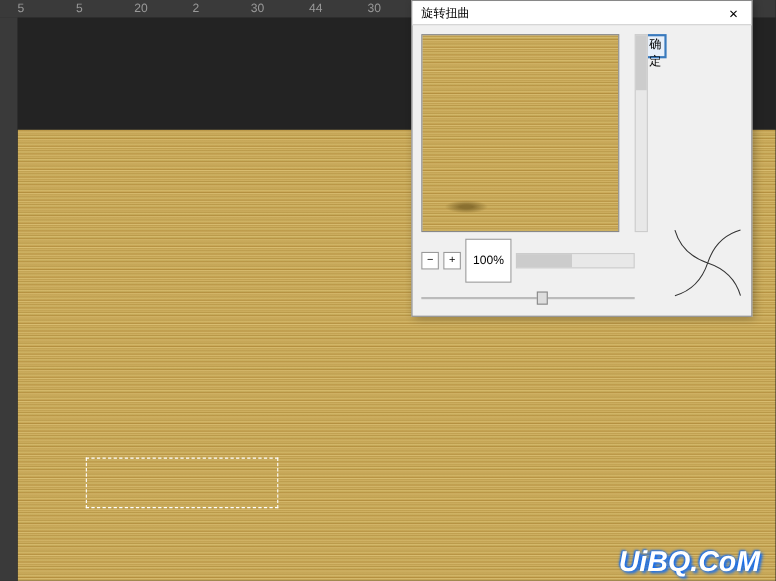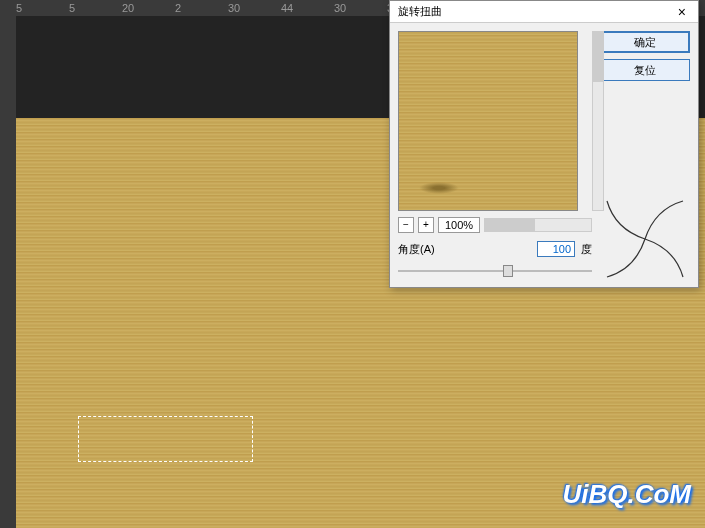--- a/index.html
+++ b/index.html
@@ -3,45 +3,45 @@
 <meta charset="utf-8">
 <style>
 *{margin:0;padding:0;box-sizing:border-box;font-family:Arial,sans-serif;font-size:11px}
 body{width:705px;height:528px;background:#2e2e2e;position:relative;overflow:hidden}
 .ruler-h{position:absolute;top:0;left:0;right:0;height:16px;background:#3a3a3a;display:flex;align-items:center;padding-left:16px;color:#999;font-size:9px}
 .ruler-h span{display:inline-block;width:53px;text-align:left}
 .ruler-v{position:absolute;left:0;top:16px;bottom:0;width:16px;background:#3a3a3a}
 .canvas-area{position:absolute;top:16px;left:16px;right:0;bottom:0;background:#232323;overflow:hidden}
 .wood-texture{position:absolute;top:102px;left:0;width:720px;height:420px;background:repeating-linear-gradient(0deg,#c4a858 0,#d4b86a 1px,#b89848 2px,#cfb062 3px,#c0a050 4px,#d8bc70 5px,#b49040 6px,#ccac5c 7px)}
 .selection{position:absolute;top:400px;left:62px;width:175px;height:46px;border:1px dashed #fff;background:transparent}
-.dialog{position:absolute;top:0;left:389px;width:310px;background:#f0f0f0;border:1px solid #888;box-shadow:2px 2px 8px rgba(0,0,0,.3)}
+.dialog{position:absolute;top:0;left:374px;width:310px;background:#f0f0f0;border:1px solid #888;box-shadow:2px 2px 8px rgba(0,0,0,.3)}
 .dialog-title{height:22px;background:#fff;border-bottom:1px solid #ccc;padding:4px 8px;display:flex;justify-content:space-between;align-items:center;font-size:11px}
 .dialog-close{cursor:pointer;font-size:14px;padding:0 4px}
 .dialog-body{padding:8px;display:flex;gap:8px}
 .preview-col{flex:1}
 .preview-box{width:180px;height:180px;border:1px solid #888;background:repeating-linear-gradient(0deg,#c4a858 0,#d4b86a 1px,#b89848 2px,#cfb062 3px,#c0a050 4px,#d8bc70 5px,#b49040 6px,#ccac5c 7px);position:relative}
 .preview-box::after{content:"";position:absolute;left:20px;top:150px;width:40px;height:12px;background:radial-gradient(ellipse,#8a7030 20%,transparent 70%)}
 .preview-scroll-v{position:absolute;right:-12px;top:0;bottom:0;width:12px;background:#e8e8e8;border:1px solid #ccc}
 .preview-scroll-v::before{content:"";position:absolute;top:0;left:0;right:0;height:50px;background:#ccc}
 .zoom-row{display:flex;align-items:center;gap:4px;margin-top:6px}
 .zoom-btn{width:16px;height:16px;border:1px solid #999;background:#fff;font-size:10px;line-height:1;cursor:pointer}
-.zoom-val{border:1px solid #999;background:#fff;padding:1px 6px;min-width:40px;text-align:center}
+.zoom-val{border:1px solid #999;background:#fff;padding:13px 6px;min-width:40px;text-align:center}
 .zoom-scroll{flex:1;height:14px;background:#e8e8e8;border:1px solid #ccc;position:relative}
 .zoom-scroll::before{content:"";position:absolute;left:0;top:0;bottom:0;width:50px;background:#ccc}
 .angle-row{margin-top:8px;display:flex;align-items:center;gap:6px}
 .angle-input{width:38px;border:1px solid #3a7abd;background:#fff;color:#06c;text-align:right;padding:1px 3px}
 .angle-slider{margin-top:6px;height:16px;position:relative}
 .angle-track{position:absolute;top:7px;left:0;right:0;height:2px;background:#bbb}
 .angle-thumb{position:absolute;top:2px;left:54%;width:10px;height:12px;background:#ddd;border:1px solid #888;cursor:pointer}
-.btn-col{width:90px;display:flex;flex-direction:column;gap:6px}
+.btn-col{width:90px;display:flex;flex-direction:row;gap:6px}
 .btn{height:22px;border:1px solid #3a7abd;background:#e8f0fa;cursor:pointer;font-size:11px}
 .btn.primary{border:2px solid #3a7abd}
 .swirl-icon{margin-top:auto;width:80px;height:80px;align-self:center;position:relative}
 .swirl-icon svg{width:100%;height:100%}
-.watermark{position:absolute;right:14px;bottom:18px;font-size:26px;font-weight:bold;font-style:italic;color:#fff;text-shadow:2px 2px 3px #06f,-1px -1px 2px #06f}
+.watermark{position:absolute;right:14px;bottom:2px;font-size:26px;font-weight:bold;font-style:italic;color:#fff;text-shadow:2px 2px 3px #06f,-1px -1px 2px #06f}
 </style>
 </head>
 <body>
 
 <div class="ruler-h">
   <span>5</span>
     <span>5</span>
     <span>20</span>
     <span>2</span>
     <span>30</span>
@@ -70,34 +70,27 @@
       <div style="position:relative">
         <div class="preview-box"></div>
         <div class="preview-scroll-v"></div>
       </div>
       <div class="zoom-row">
         <button class="zoom-btn">−</button>
         <button class="zoom-btn">+</button>
         <span class="zoom-val">100%</span>
         <div class="zoom-scroll"></div>
       </div>
-      <div class="angle-row">
-        <span>角度(A)</span>
-        <span style="flex:1"></span>
-        <input class="angle-input" value="100" style="">
-        <span>度</span>
-      </div>
       <div class="angle-slider">
         <div class="angle-track"></div>
         <div class="angle-thumb"></div>
       </div>
     </div>
     <div class="btn-col">
       <button class="btn primary">确定</button>
-      <button class="btn">复位</button>
       <div class="swirl-icon">
         <svg viewBox="0 0 80 80">
             <g fill="none" stroke="#333" stroke-width="1.2">
           <path d="M40 40 Q50 10 78 2"></path>
               <path d="M40 40 Q70 50 78 78"></path>
           <path d="M40 40 Q30 70 2 78"></path>
               <path d="M40 40 Q10 30 2 2"></path>
         </g>
           </svg>
       </div>

